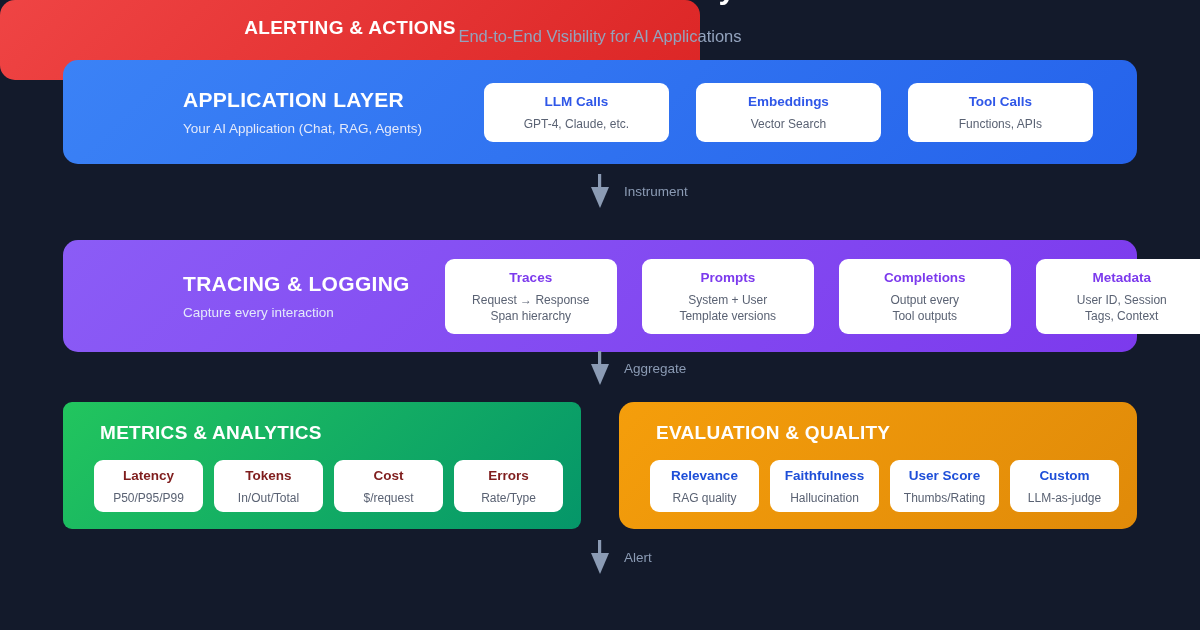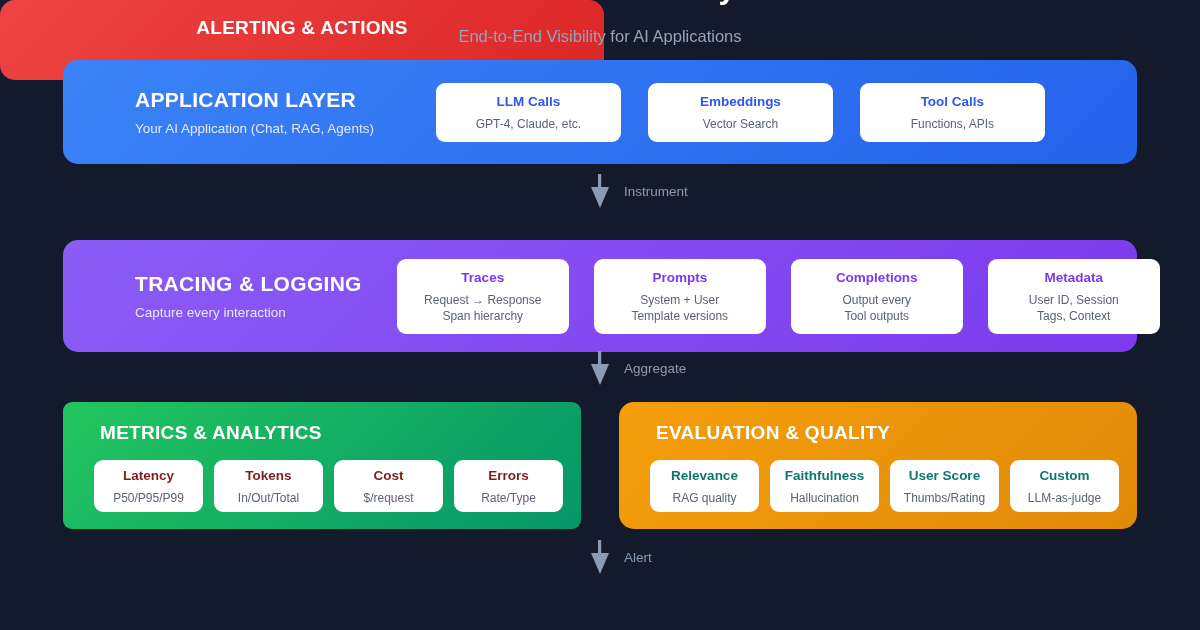--- a/index.html
+++ b/index.html
@@ -44,20 +44,21 @@
     color: #93a3bd;
     line-height: 22px;
   }
 
   
   .layer {
     position: absolute;
     border-radius: 15px;
     display: flex;
     align-items: center;
+    padding-left: 48px;
   }
 
   .layer-headings {
     padding-left: 72px;
     flex: 0 0 auto;
   }
   .layer-title {
     font-size: 21px;
     font-weight: bold;
     color: #ffffff;
@@ -159,27 +160,27 @@
     padding-left: 37px;
     letter-spacing: 0.3px;
   }
   .wide-cards {
     display: flex;
     gap: 11px;
     padding: 16px 0 0 31px;
   }
   .wide-cards .card { width: 109px; height: 52px; padding: 7px 4px; }
   #metrics-layer .card-title { color: #7f1d1d; }
-  #evaluation-layer .card-title { color: #0f766e; }
+  #evaluation-layer .card-title { color: #1d4ed8; }
 
   
   #alerting-layer {
     left: 250px;
     top: 593px;
-    width: 604px;
+    width: 700px;
     height: 80px;
     border-radius: 15px;
     background: linear-gradient(135deg, #ef4444 0%, #dc2626 100%);
     display: flex;
     justify-content: center;
     padding-top: 17px;
   }
   .alert-title {
     font-size: 19px;
     font-weight: bold;

